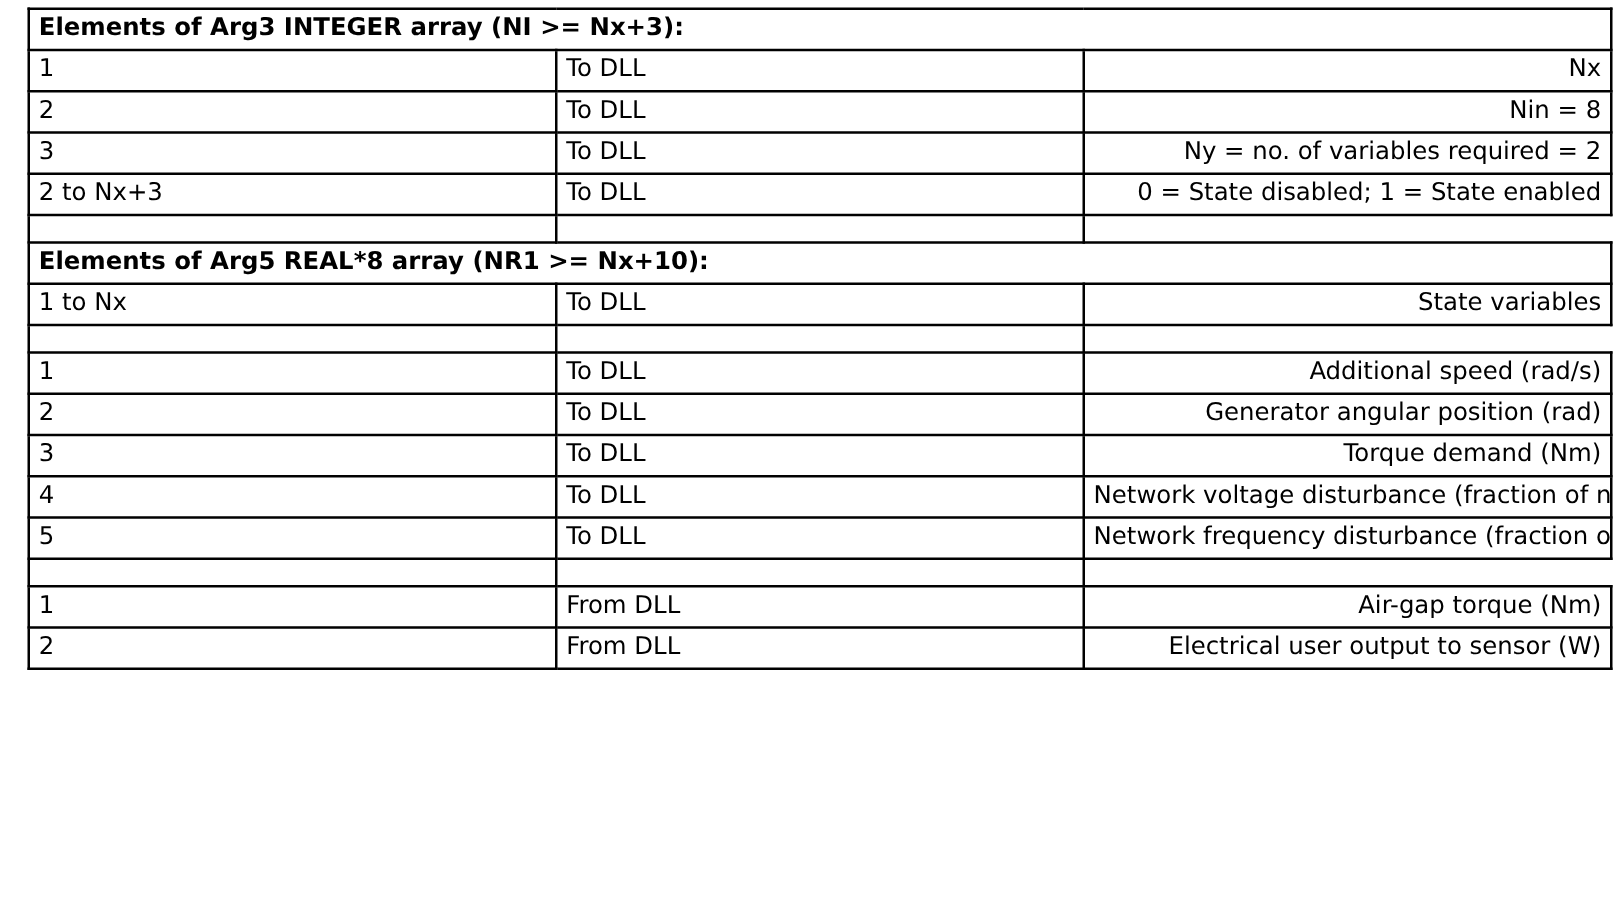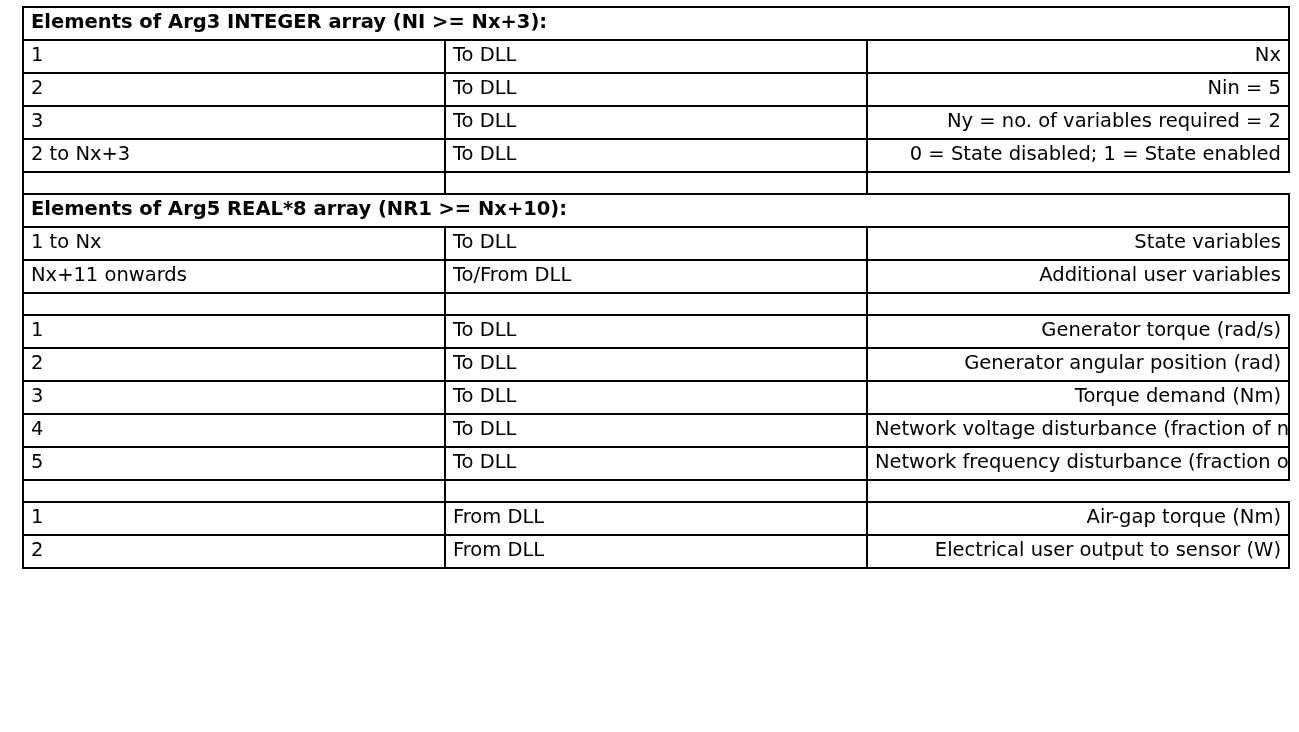--- a/index.html
+++ b/index.html
@@ -68,21 +68,21 @@
         <td class="c0" colspan="3">Elements of Arg3 INTEGER array (NI &gt;= Nx+3):</td>
       </tr>
       <tr>
         <td class="c0">1</td>
         <td class="c1">To DLL</td>
         <td class="c2">Nx</td>
       </tr>
       <tr>
         <td class="c0">2</td>
         <td class="c1">To DLL</td>
-        <td class="c2">Nin = 5</td>
+        <td class="c2">Nin = 8</td>
       </tr>
       <tr>
         <td class="c0">3</td>
         <td class="c1">To DLL</td>
         <td class="c2">Ny = no. of variables required = 2</td>
       </tr>
       <tr>
         <td class="c0">2 to Nx+3</td>
         <td class="c1">To DLL</td>
         <td class="c2">0 = State disabled; 1 = State enabled</td>
@@ -94,35 +94,30 @@
       </tr>
 
       <tr class="header">
         <td class="c0" colspan="3">Elements of Arg5 REAL*8 array (NR1 &gt;= Nx+10):</td>
       </tr>
       <tr>
         <td class="c0">1 to Nx</td>
         <td class="c1">To DLL</td>
         <td class="c2">State variables</td>
       </tr>
-      <tr>
-        <td class="c0">Nx+11 onwards</td>
-        <td class="c1">To/From DLL</td>
-        <td class="c2">Additional user variables</td>
-      </tr>
       <tr class="spacer">
         <td class="c0"></td>
         <td class="c1"></td>
         <td class="c2"></td>
       </tr>
 
       <tr>
         <td class="c0">1</td>
         <td class="c1">To DLL</td>
-        <td class="c2">Generator torque (rad/s)</td>
+        <td class="c2">Additional speed (rad/s)</td>
       </tr>
       <tr>
         <td class="c0">2</td>
         <td class="c1">To DLL</td>
         <td class="c2">Generator angular position (rad)</td>
       </tr>
       <tr>
         <td class="c0">3</td>
         <td class="c1">To DLL</td>
         <td class="c2">Torque demand (Nm)</td>

